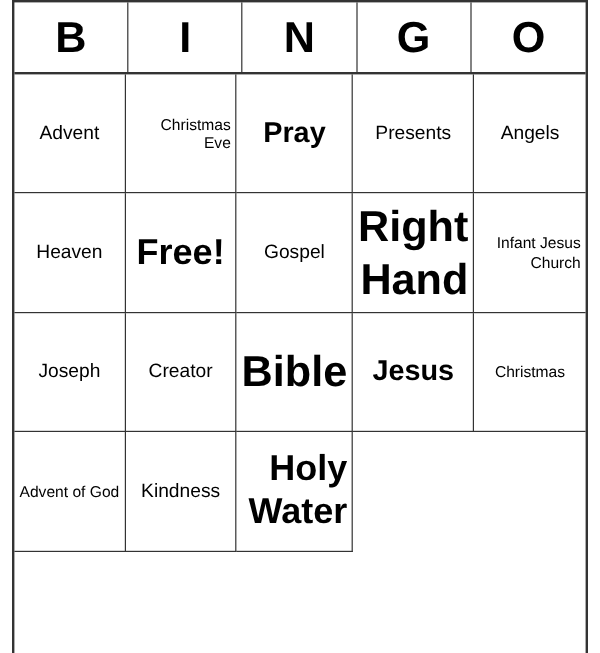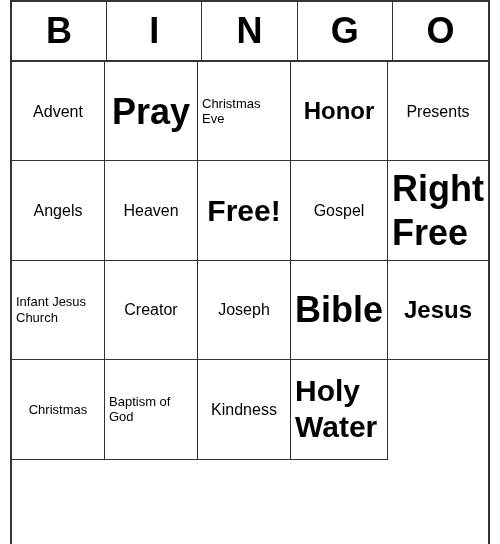--- a/index.html
+++ b/index.html
@@ -35,21 +35,21 @@
       display: grid;
       grid-template-columns: repeat(5, 1fr);
       grid-template-rows: repeat(5, 1fr);
     }
     .bingo-cell {
       border-right: 1px solid #333;
       border-bottom: 1px solid #333;
       display: flex;
       align-items: center;
       justify-content: center;
-      text-align: left;
+      text-align: right;
       padding: 6px 4px;
       min-height: 90px;
       line-height: 1.2;
     }
     .bingo-cell:nth-child(5n) {
       border-right: none;
     }
     .bingo-cell:nth-child(n+21) {
       border-bottom: none;
     }
@@ -68,66 +68,63 @@
       <div class="bingo-header-cell">I</div>
       <div class="bingo-header-cell">N</div>
       <div class="bingo-header-cell">G</div>
       <div class="bingo-header-cell">O</div>
     </div>
   <div class="bingo-grid">
   <div class="bingo-cell">
         <span class="text-medium">Advent</span>
       </div>
       <div class="bingo-cell">
-        <span class="text-xxlarge">Pray</span>
-      </div>
-      <div class="bingo-cell">
         <span class="text-small">Christmas Eve</span>
       </div>
       <div class="bingo-cell">
-        <span class="text-large">Honor</span>
+        <span class="text-large">Pray</span>
       </div>
       <div class="bingo-cell">
         <span class="text-medium">Presents</span>
       </div>
       <div class="bingo-cell">
         <span class="text-medium">Angels</span>
       </div>
       <div class="bingo-cell">
         <span class="text-medium">Heaven</span>
       </div>
       <div class="bingo-cell">
         <span class="text-xlarge">Free!</span>
       </div>
       <div class="bingo-cell">
         <span class="text-medium">Gospel</span>
       </div>
       <div class="bingo-cell">
-        <span class="text-xxlarge">Right Free</span>
+        <span class="text-xxlarge">Right Hand</span>
       </div>
       <div class="bingo-cell">
         <span class="text-small">Infant Jesus Church</span>
       </div>
       <div class="bingo-cell">
-        <span class="text-medium">Creator</span>
+        <span class="text-medium">Joseph</span>
       </div>
       <div class="bingo-cell">
-        <span class="text-medium">Joseph</span>
+        <span class="text-medium">Creator</span>
       </div>
       <div class="bingo-cell">
         <span class="text-xxlarge">Bible</span>
       </div>
       <div class="bingo-cell">
         <span class="text-large">Jesus</span>
       </div>
       <div class="bingo-cell">
         <span class="text-small">Christmas</span>
       </div>
       <div class="bingo-cell">
-        <span class="text-small">Baptism of God</span>
+        <span class="text-small">Advent of God</span>
       </div>
       <div class="bingo-cell">
         <span class="text-medium">Kindness</span>
       </div>
       <div class="bingo-cell">
         <span class="text-xlarge">Holy Water</span>
       </div>
     </div>
 </div>
 

